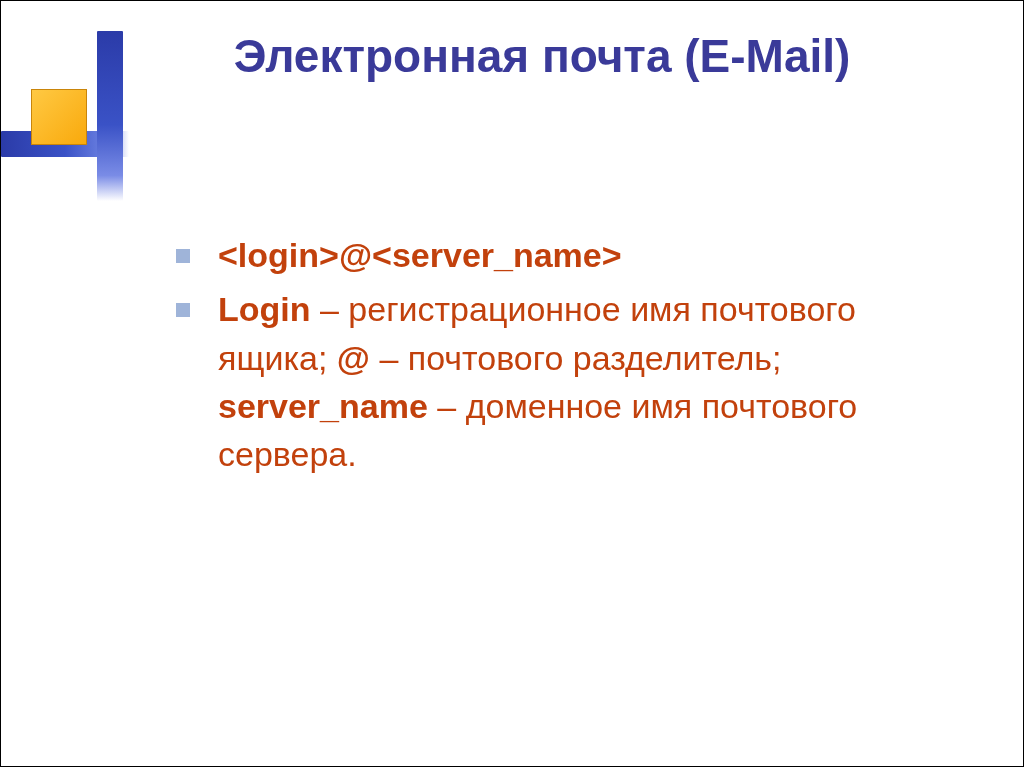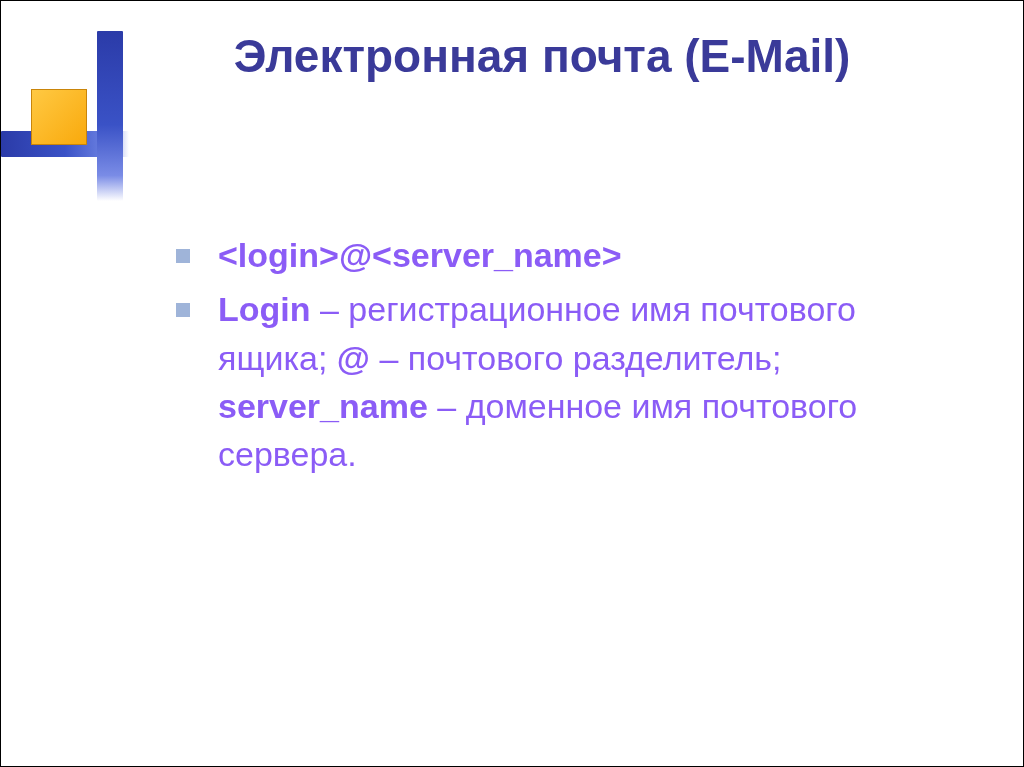--- a/index.html
+++ b/index.html
@@ -64,21 +64,21 @@
     font-weight: 700;
     line-height: 1.1;
   }
 
   
   .body {
     position: absolute;
     left: 175px;
     right: 60px;
     top: 230px;
-    color: #8b5cf6;
+    color: #c2410c;
     font-size: 34px;
     line-height: 1.42;
   }
   ul.body-list {
     list-style: none;
   }
   ul.body-list > li {
     position: relative;
     padding-left: 42px;
     margin-bottom: 6px;

